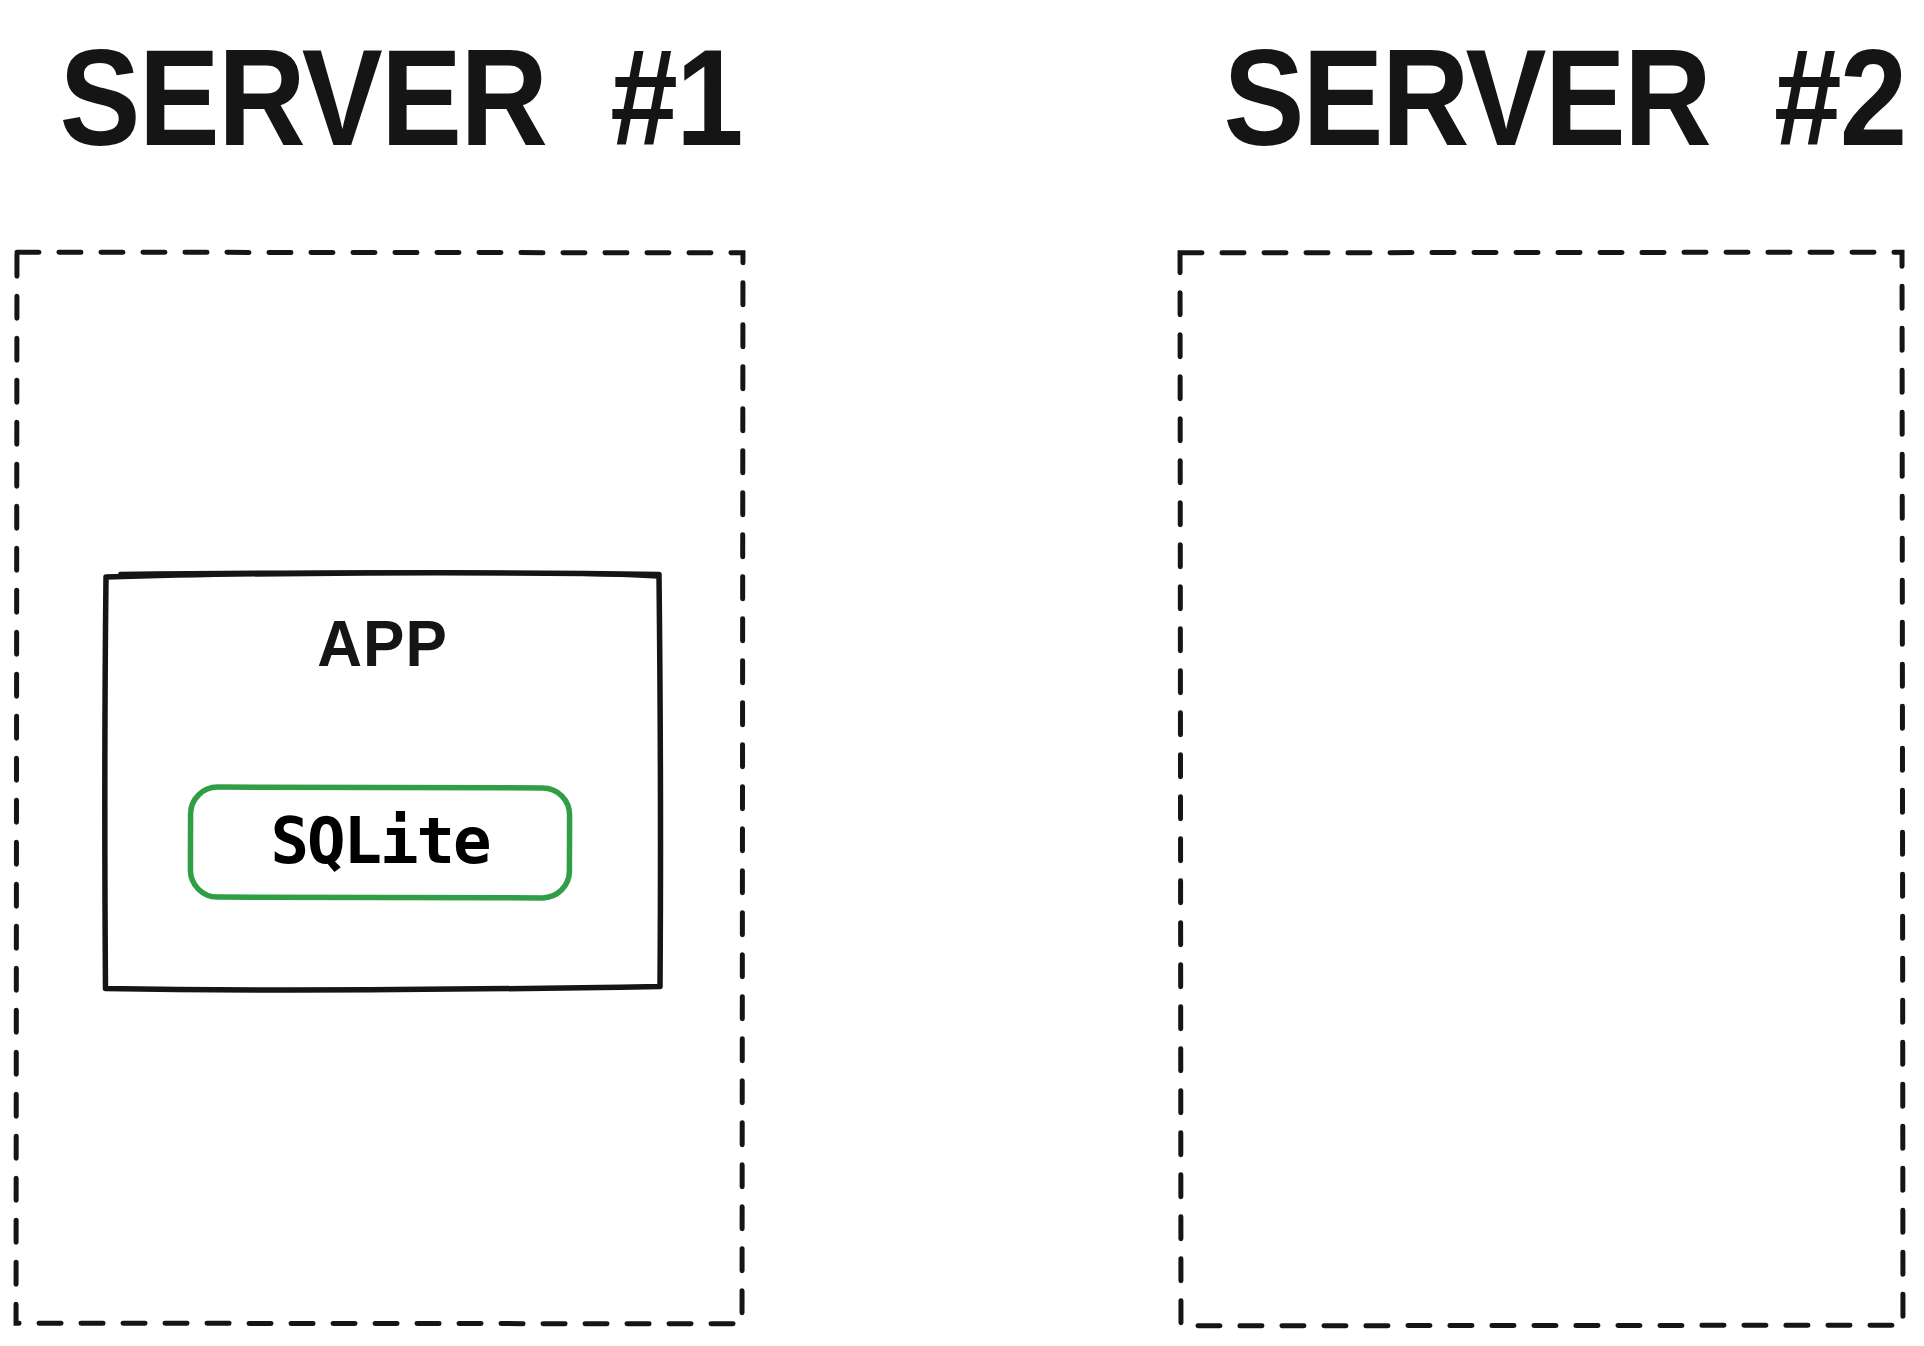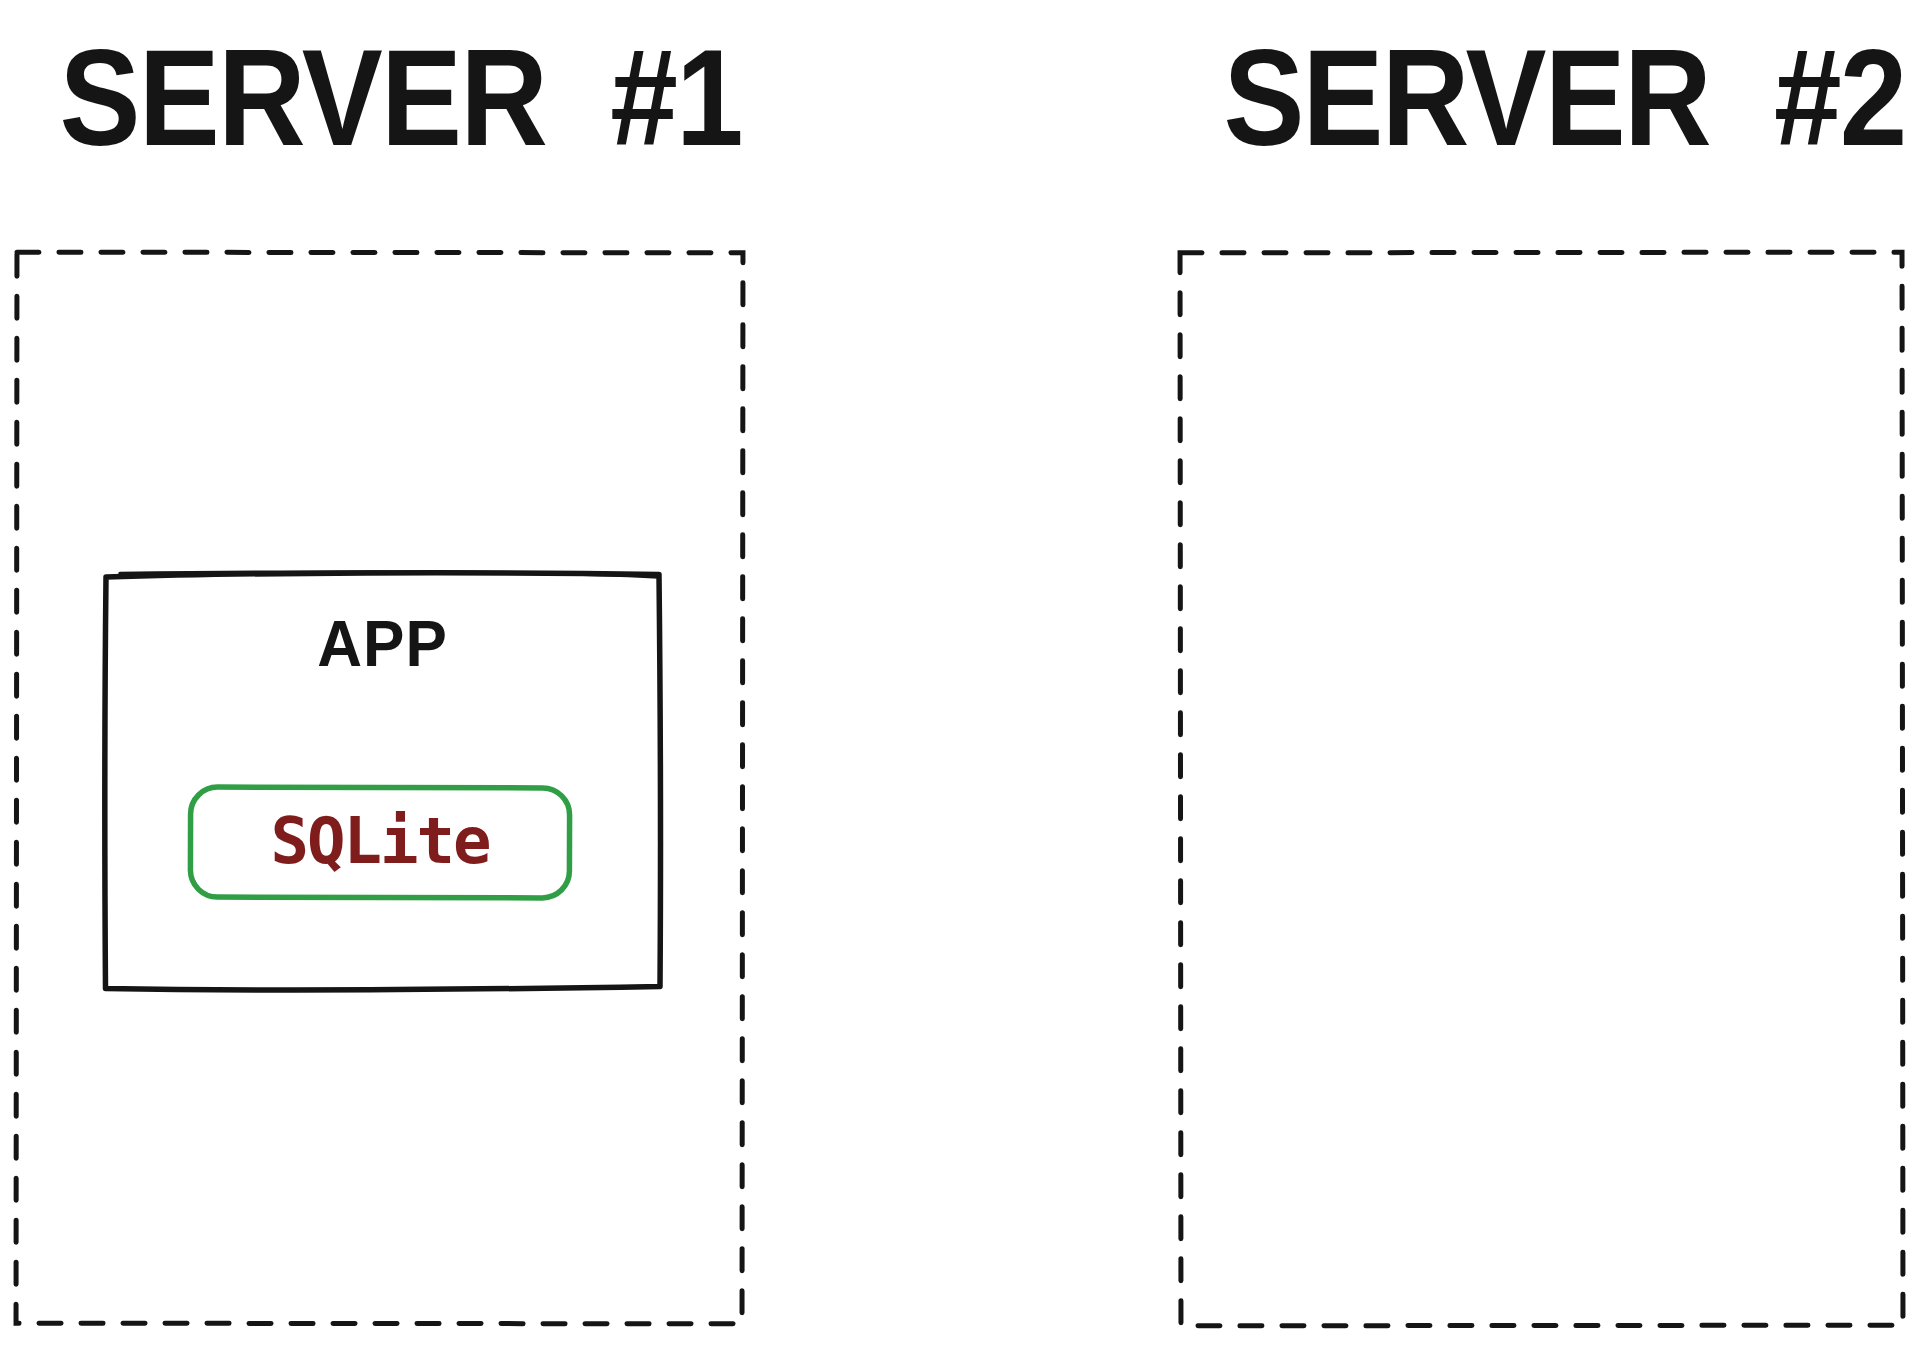--- a/index.html
+++ b/index.html
@@ -61,21 +61,21 @@
     display: flex;
     align-items: center;
     justify-content: center;
   }
   .sqlite-label {
     font-family: "DejaVu Sans Mono", monospace;
     font-weight: 700;
     font-size: 64px;
     line-height: 1;
     letter-spacing: -2px;
-    color: #7f1d1d;
+    color: #000000;
     transform: translateY(-2px);
   }
 </style>
 </head>
 <body>
 
 <div class="canvas">
 
   <svg class="shapes" width="1924" height="1346" viewBox="0 0 1924 1346" xmlns="http://www.w3.org/2000/svg">
 

